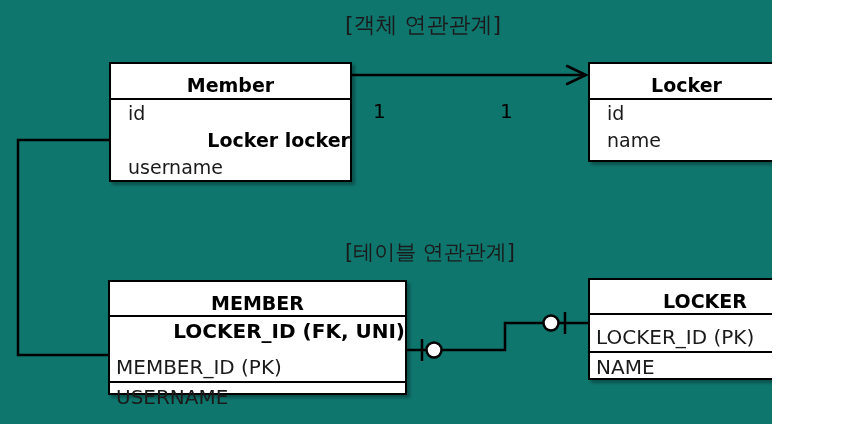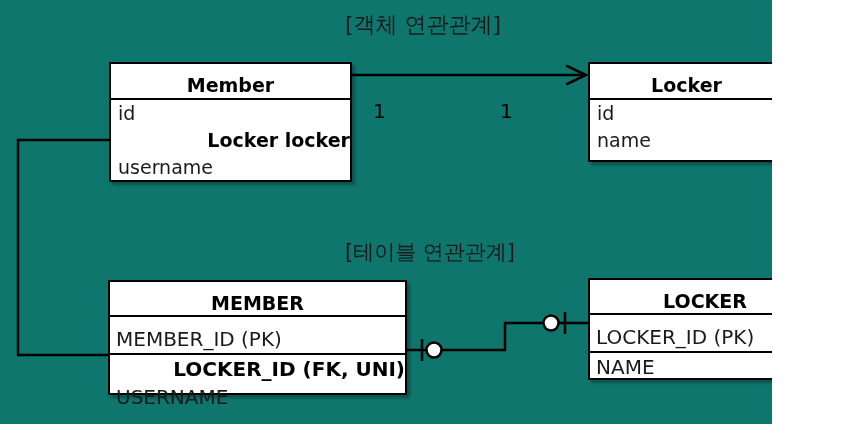--- a/index.html
+++ b/index.html
@@ -63,21 +63,21 @@
   }
   .row.bold {
     font-weight: bold;
     color: #000000;
     text-align: right;
   }
 
   
   .uml { font-size: 19px; }
   .uml .box-title { font-size: 19px; line-height: 25px; padding-top: 1px; }
-  .uml .row { font-size: 19px; line-height: 27px; padding-left: 7px; }
+  .uml .row { font-size: 19px; line-height: 27px; padding-left: 17px; }
 
   #member-class  { left: 109px; top: 62px;  width: 243px; height: 120px; }
   #locker-class  { left: 588px; top: 62px;  width: 197px; height: 100px; }
 
   
   .tbl { font-size: 19px; }
   .tbl .box-title { font-size: 19px; line-height: 24px; padding-top: 1px; }
   .tbl .row { font-size: 20px; line-height: 28px; padding-left: 6px; }
 
   #member-table { left: 108px; top: 280px; width: 299px; height: 115px; }
@@ -148,22 +148,22 @@
   </div>
 
   <div class="box uml" id="locker-class">
     <div class="box-title box-sep">Locker</div>
     <div class="row">id</div>
     <div class="row">name</div>
   </div>
 
   <div class="box tbl" id="member-table">
     <div class="box-title box-sep">MEMBER</div>
+    <div class="row bold">LOCKER_ID (FK, UNI)</div>
     <div class="row box-sep">MEMBER_ID (PK)</div>
-    <div class="row bold">LOCKER_ID (FK, UNI)</div>
     <div class="row">USERNAME</div>
   </div>
 
   <div class="box tbl" id="locker-table">
     <div class="box-title box-sep">LOCKER</div>
     <div class="row box-sep">LOCKER_ID (PK)</div>
     <div class="row">NAME</div>
   </div>
 
 </div>

